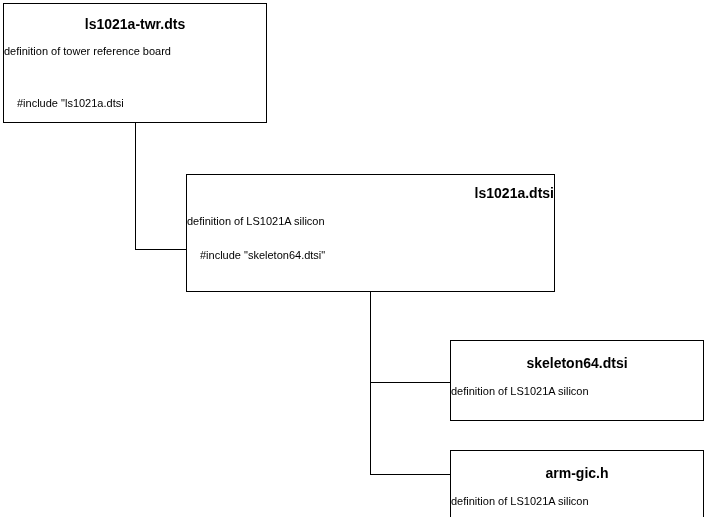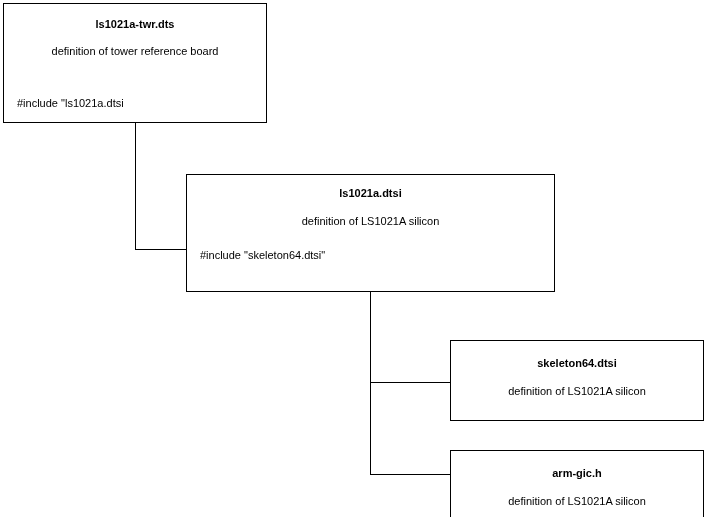--- a/index.html
+++ b/index.html
@@ -22,30 +22,29 @@
     position: absolute;
     box-sizing: border-box;
     border: 1px solid #000000;
     background: #ffffff;
   }
   .node-title {
     position: absolute;
     left: 0;
     right: 0;
     text-align: center;
-    font-size: 11px;
+    font-size: 14px;
     font-weight: bold;
     line-height: 13px;
     white-space: nowrap;
   }
   .node-subtitle {
     position: absolute;
     left: 0;
     right: 0;
-    text-align: center;
     font-size: 11px;
     font-weight: normal;
     line-height: 13px;
     white-space: nowrap;
   }
   .node-includes {
     position: absolute;
     font-size: 11px;
     font-weight: normal;
     line-height: 14px;
@@ -60,21 +59,21 @@
   #node-dts      { left: 3px;   top: 3px;   width: 264px; height: 120px; }
   #node-dtsi     { left: 186px; top: 174px; width: 369px; height: 118px; }
   #node-skeleton { left: 450px; top: 340px; width: 254px; height: 81px;  }
   #node-armgic   { left: 450px; top: 435px; width: 254px; height: 77px; margin-top: 15px;  }
 
   
   #node-dts .node-title        { top: 14px; }
   #node-dts .node-subtitle     { top: 41px; }
   #node-dts .node-includes     { left: 13px; top: 92px; }
 
-  #node-dtsi .node-title       { top: 12px; }
+  #node-dtsi .node-title       { top: 12px; text-align: right; }
   #node-dtsi .node-subtitle    { top: 40px; }
   #node-dtsi .node-includes    { left: 13px; top: 73px; }
 
   #node-skeleton .node-title    { top: 16px; }
   #node-skeleton .node-subtitle { top: 44px; }
 
   #node-armgic .node-title      { top: 16px; }
   #node-armgic .node-subtitle   { top: 44px; }
 
   

